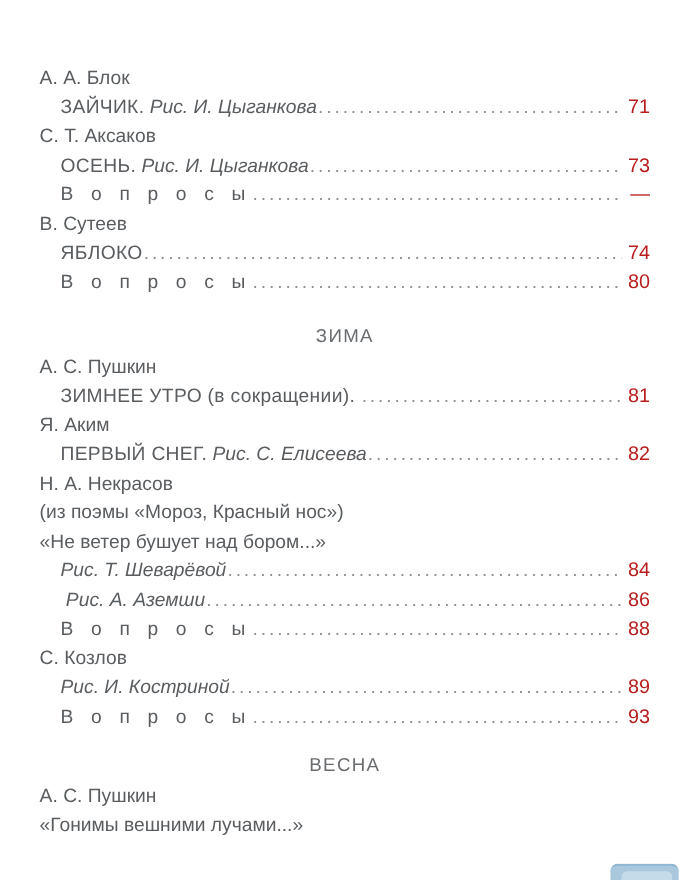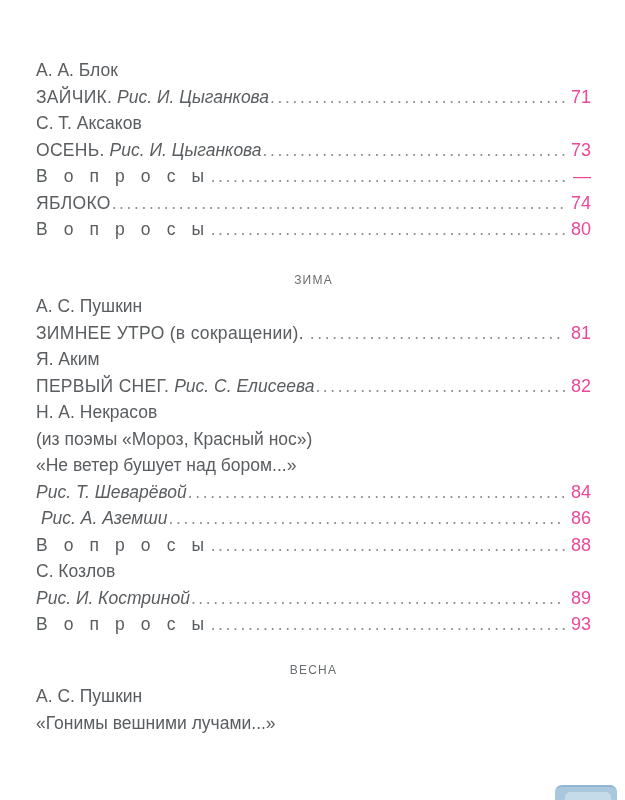--- a/index.html
+++ b/index.html
@@ -25,57 +25,58 @@
   }
 
   
   .line{
     display:flex;
     align-items:flex-start;
     font-size:17.5px;
     line-height:26.5px;
     white-space:nowrap;
     color:#5a5d60;
+    margin-left:19px;
   }
   .line .txt{flex:0 0 auto;}
   .line .leader{
     flex:1 1 auto;
     overflow:hidden;
     white-space:nowrap;
     color:#8f9295;
     font-size:17.5px;
     letter-spacing:2.6px;
     padding:0 2px 0 1px;
     text-align:left;
     min-width:8px;
   }
   .line .pg{
     flex:0 0 auto;
     text-align:right;
     min-width:26px;
-    color:#ec4899;
+    color:#b91c1c;
     font-size:18px;
   }
 
   
   .author{
     font-size:17.5px;
     line-height:26.5px;
     color:#5a5d60;
     white-space:nowrap;
   }
 
   
   .upper{letter-spacing:0.3px;}
   .ital{font-style:italic;}
   .sp-wide{letter-spacing:5.6px;}
 
   .section-head{
     text-align:center;
-    font-size:12px;
+    font-size:17px;
     letter-spacing:1.2px;
     color:#6a6d70;
     line-height:26.5px;
   }
   .gap-md{height:19px;}
   .gap-lg{height:24px;}
 
   
   .blue-tab{
     position:absolute;
@@ -116,20 +117,21 @@
         <span class="txt">&nbsp;</span>
         <span class="txt ital">Рис. И. Цыганкова</span>
         <span class="leader">..........................................................................................</span>
         <span class="pg">73</span>
       </div>
       <div class="line">
         <span class="txt sp-wide">В о п р о с ы</span>
         <span class="leader">..........................................................................................</span>
         <span class="pg">—</span>
       </div>
+      <div class="author">В. Сутеев</div>
       <div class="line">
         <span class="txt upper">ЯБЛОКО</span>
         <span class="leader">..........................................................................................</span>
         <span class="pg">74</span>
       </div>
       <div class="line">
         <span class="txt sp-wide">В о п р о с ы</span>
         <span class="leader">..........................................................................................</span>
         <span class="pg">80</span>
       </div>

